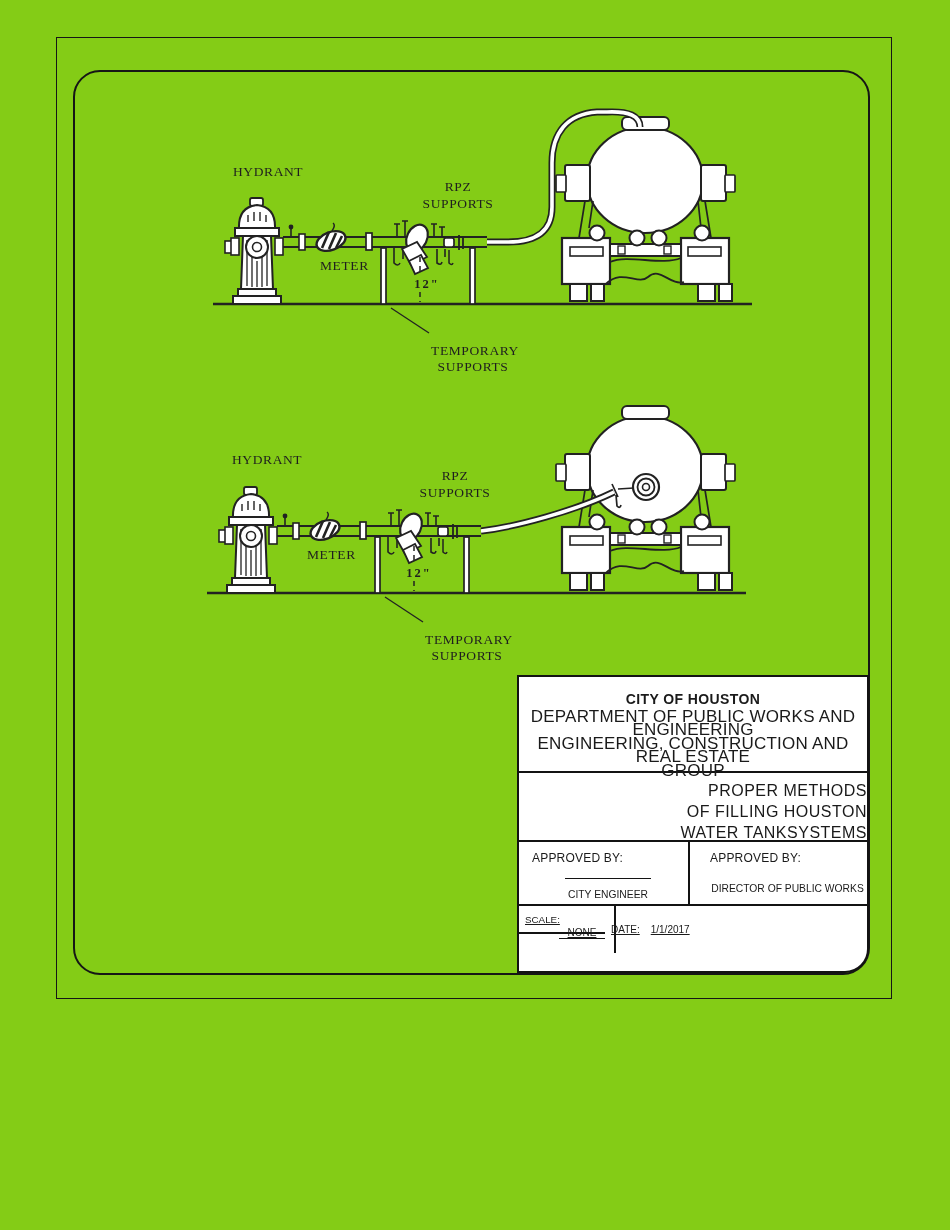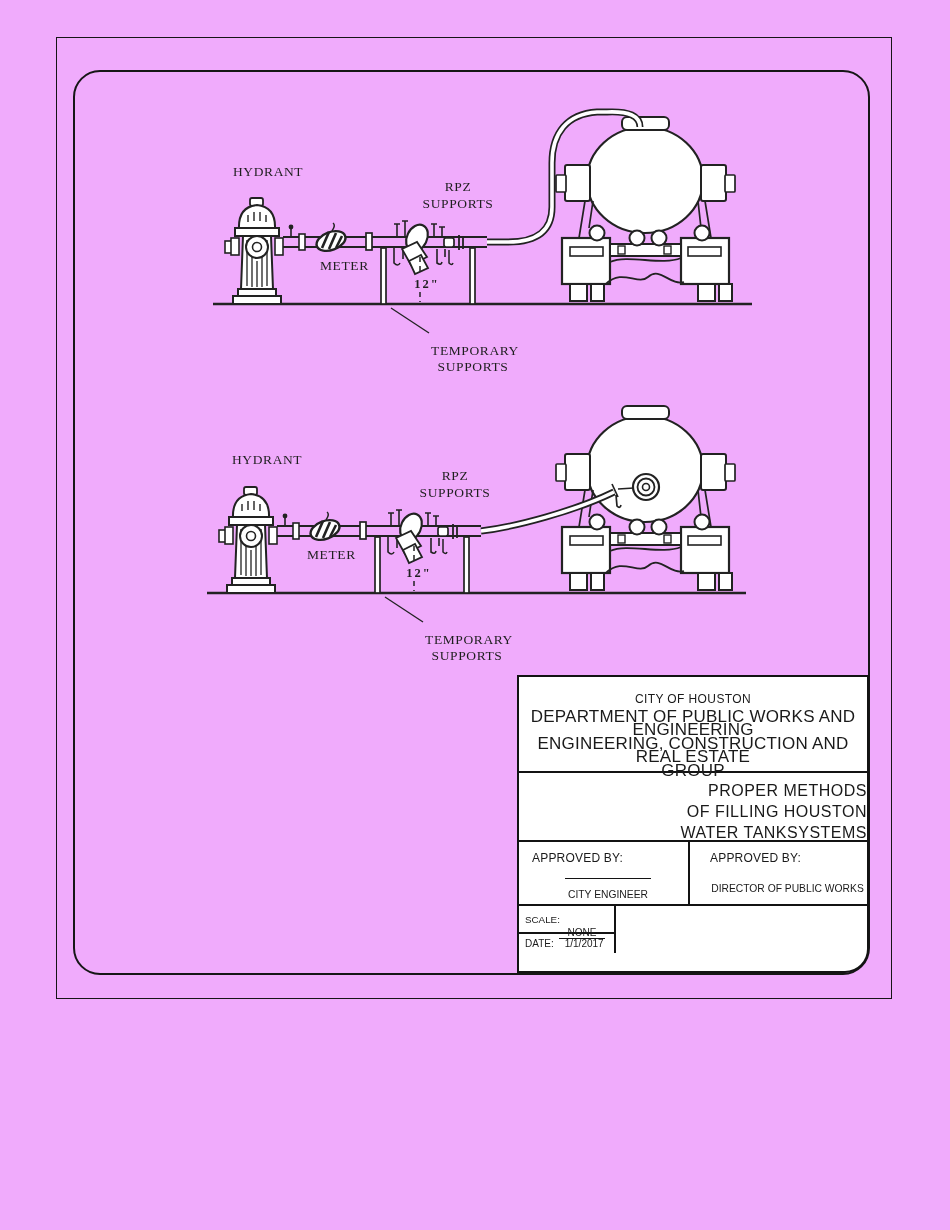--- a/index.html
+++ b/index.html
@@ -1,45 +1,45 @@
 <!DOCTYPE html>
 <html><head>
 <meta charset="utf-8">
 <style>
   html,body{margin:0;padding:0;background:#fff;}
-  .page{position:relative;width:950px;height:1230px;background:#f0abfc;overflow:hidden;
+  .page{position:relative;width:950px;height:1230px;background:#84cc16;overflow:hidden;
         font-family:"Liberation Sans",sans-serif;color:#1a1a1a;}
   .outer-frame{position:absolute;left:56px;top:37px;width:834px;height:960px;
         border:1.6px solid #161616;}
   .inner-frame{position:absolute;left:73px;top:70px;width:793px;height:901px;
         border:2.4px solid #161616;border-radius:27px;}
   svg.art{position:absolute;left:0;top:0;}
   svg.art text{fill:#1f1f1f;}
   .lbl{font-family:"Liberation Serif",serif;font-size:13.5px;letter-spacing:.6px;}
   .dim{font-family:"Liberation Serif",serif;font-size:12.5px;font-weight:bold;letter-spacing:2px;}
   .mid{text-anchor:middle;}
 
   
   .tb{position:absolute;left:517px;top:675px;width:352px;height:298px;background:#fff;
       border:2.2px solid #131313;box-sizing:border-box;border-bottom-right-radius:24px;}
   .tb *{box-sizing:border-box;}
   .tb-header{height:96px;border-bottom:2.2px solid #131313;text-align:center;padding-top:11px;}
-  .tb-org{font-size:12px;font-weight:normal;letter-spacing:.4px;line-height:22px;}
+  .tb-org{font-size:14px;font-weight:bold;letter-spacing:.4px;line-height:22px;}
   .tb-dept{font-size:17px;line-height:13.4px;letter-spacing:.2px;}
   .tb-title{height:69px;border-bottom:2.2px solid #131313;text-align:right;
             font-size:16px;line-height:21px;padding-top:7px;letter-spacing:.5px;}
   .tb-appr{height:64px;border-bottom:2.2px solid #131313;display:flex;}
   .appr-left{width:171px;border-right:2.2px solid #131313;padding:9px 0 0 13px;}
   .appr-right{flex:1;padding:9px 0 0 20px;}
   .appr-label{font-size:12px;letter-spacing:.2px;}
   .sig{margin:13px 0 0 33px;width:86px;border-top:1.5px solid #131313;
        text-align:center;font-size:10.3px;padding-top:10px;}
   .appr-role{margin-top:18px;text-align:center;font-size:10.3px;padding-right:2px;}
   .tb-bottom{display:flex;height:47px;}
-  .sd-col{width:97px;border-right:2.2px solid #131313;display:flex;flex-direction:column;}
+  .sd-col{width:97px;border-right:2.2px solid #131313;display:flex;flex-direction:row;text-decoration:underline;}
   .scale-cell{height:28px;border-bottom:2.2px solid #131313;padding:3px 0 0 6px;}
   .scale-label{font-size:9.8px;}
   .scale-value{font-size:10px;margin-left:34px;width:46px;text-align:center;
                border-bottom:1.6px solid #131313;}
   .date-cell{flex:1;display:flex;align-items:center;padding-left:6px;gap:11px;}
   .date-label{font-size:10px;}
   .date-value{font-size:10px;}
   .empty-cell{flex:1;border-bottom-right-radius:22px;}
 </style>
 </head>

